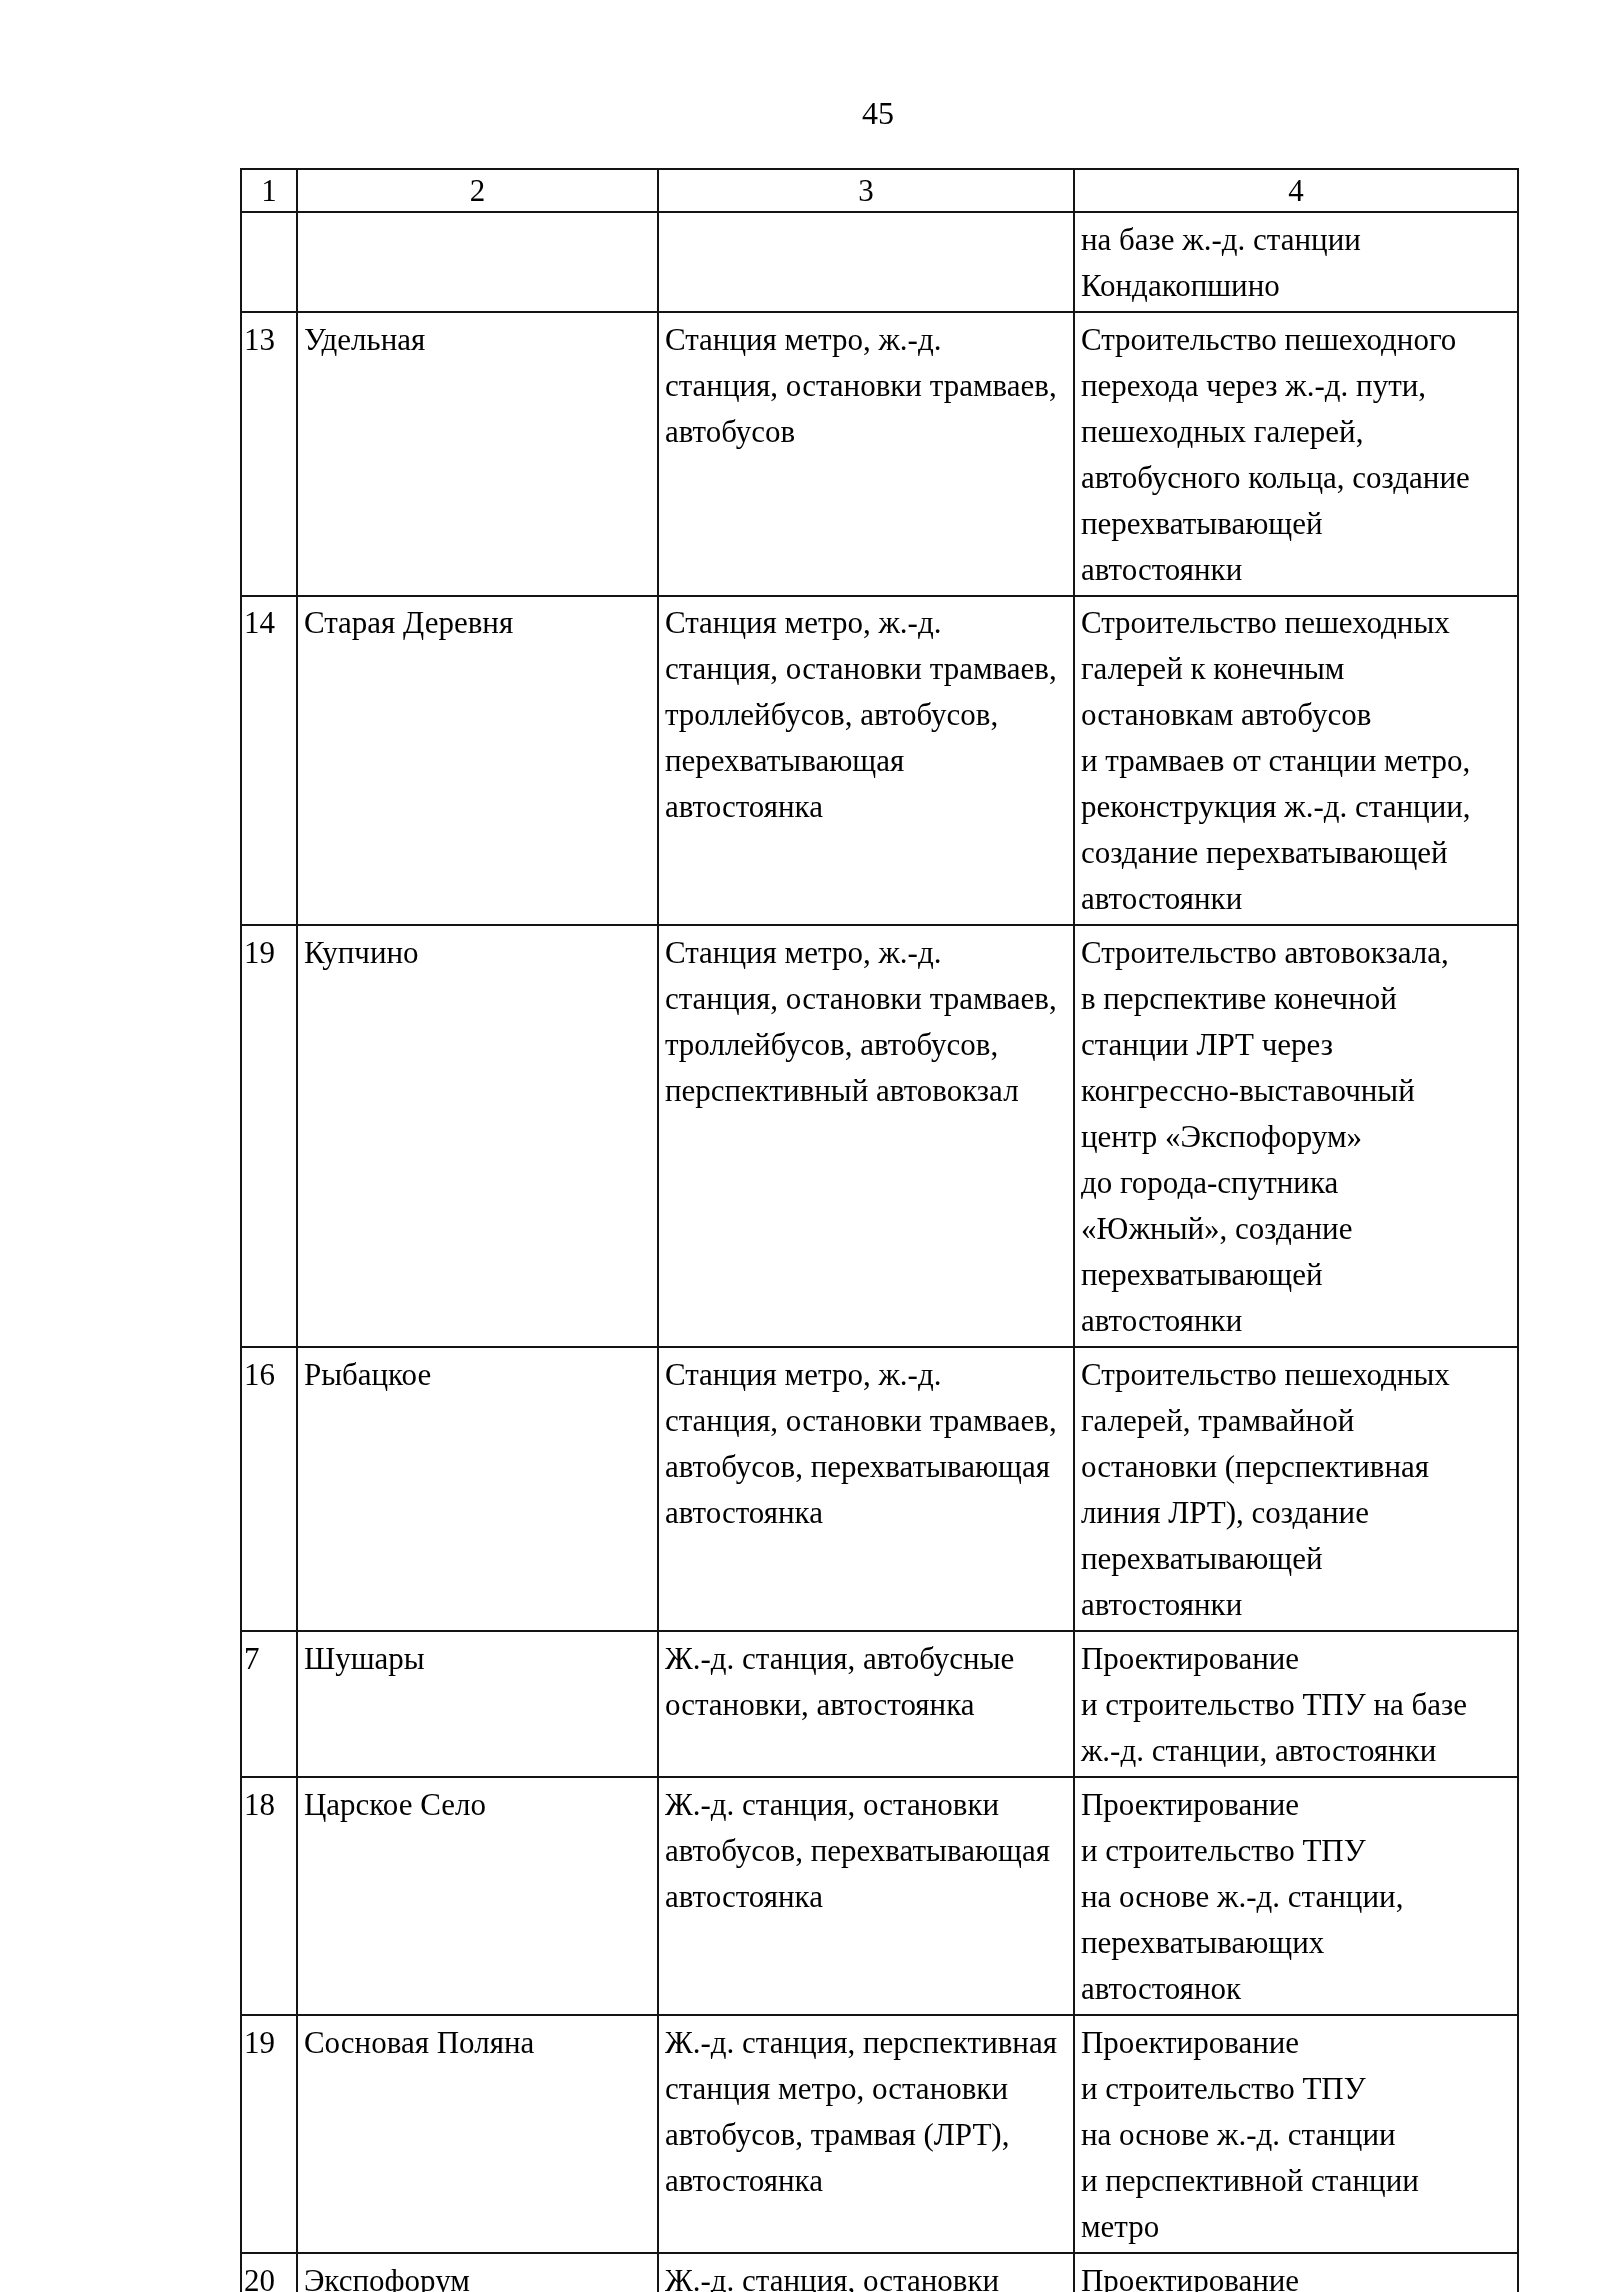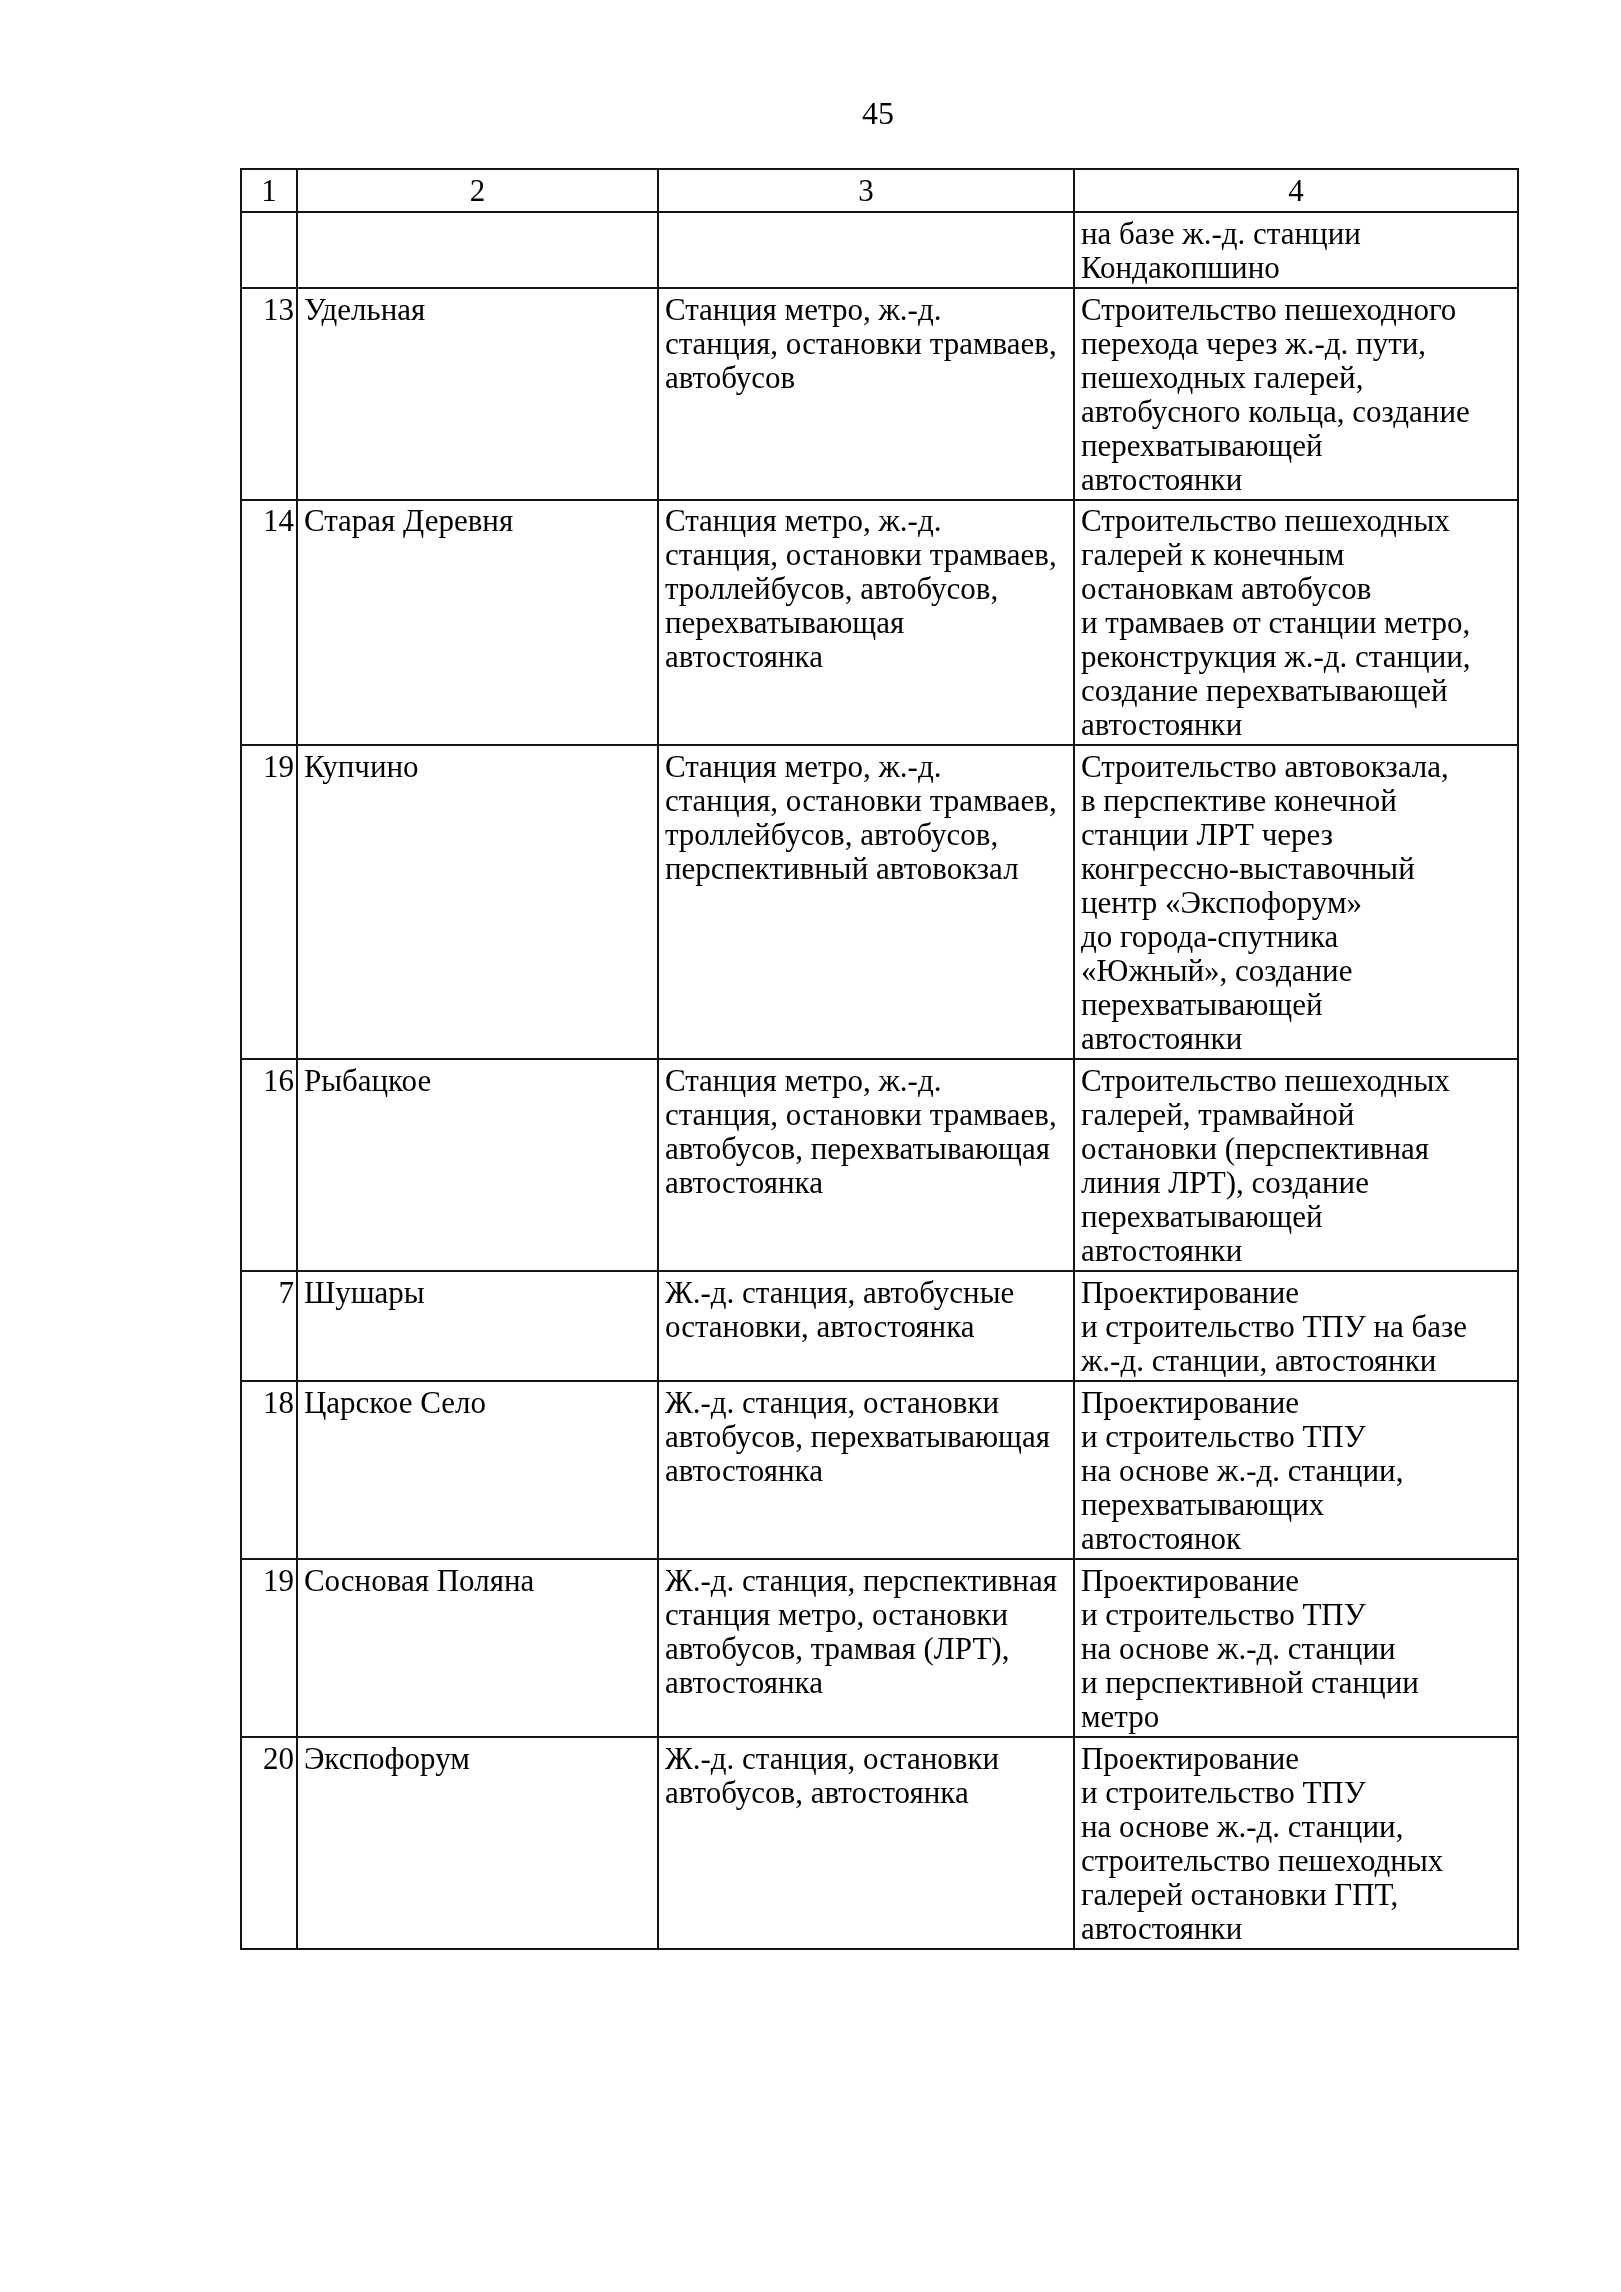--- a/index.html
+++ b/index.html
@@ -45,28 +45,28 @@
   table.tpu-table thead th {
     border-bottom-width: 2.9px;
     text-align: center;
     vertical-align: middle;
     line-height: 35px;
     padding: 2.9px 3.9px;
   }
   table.tpu-table td {
     vertical-align: top;
     text-align: left;
-    line-height: 34px;
+    line-height: 46px;
     padding: 3.9px 5.9px 2px 5.9px;
     white-space: pre-line;
     overflow-wrap: break-word;
     border-radius: 16px;
   }
   table.tpu-table td.cell-num {
-    text-align: right;
+    text-align: left;
     padding-left: 2px;
     padding-right: 2px;
     white-space: normal;
   }
   
   table.tpu-table tr.continuation-row td {
     border-bottom-width: 2.9px;
   }
 </style>
 </head>

